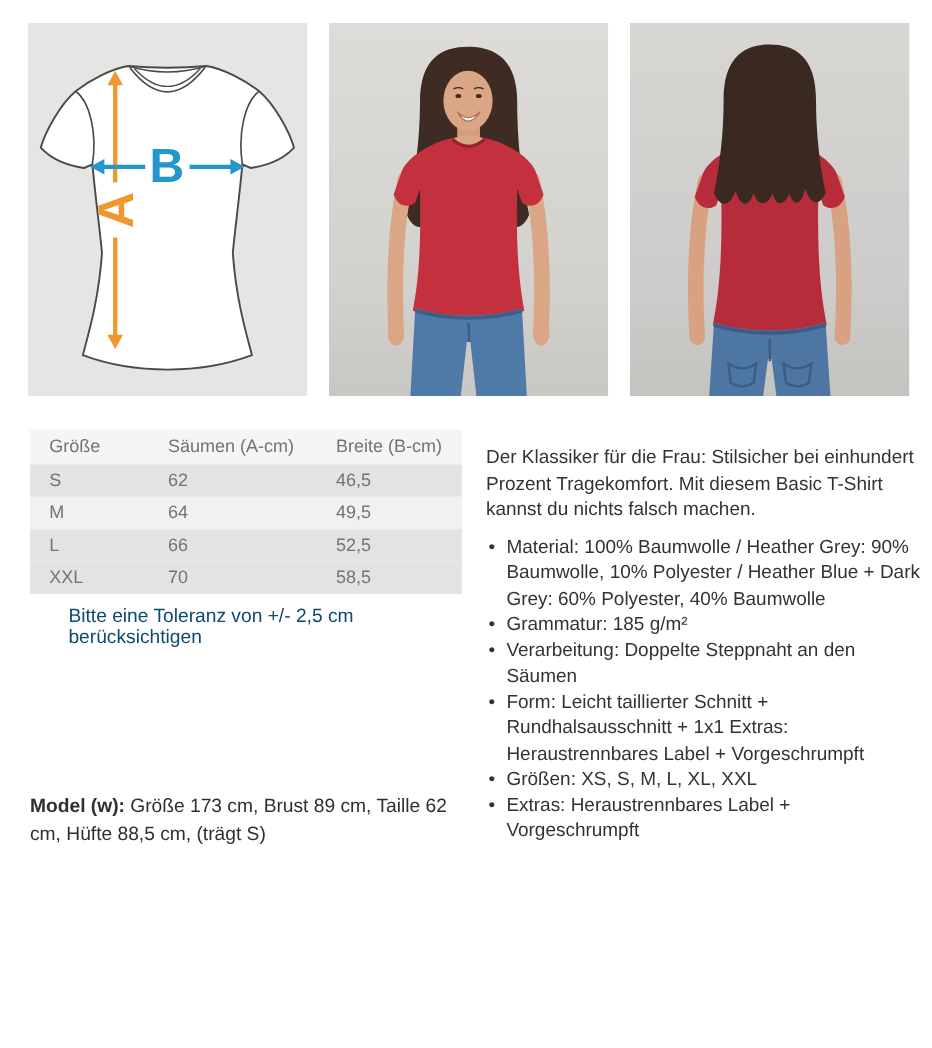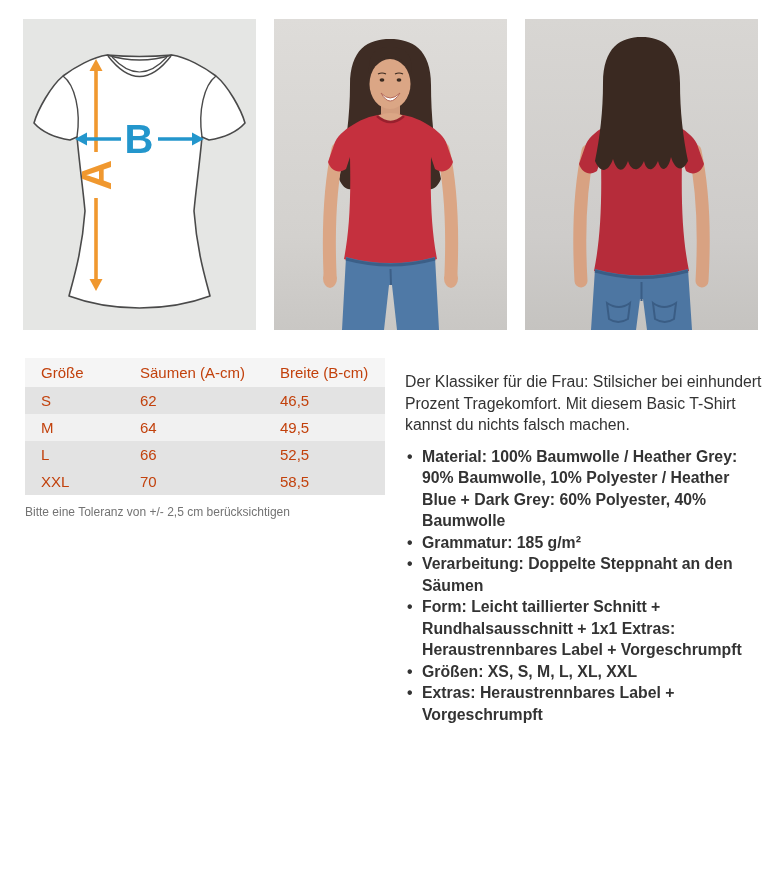--- a/index.html
+++ b/index.html
@@ -7,38 +7,38 @@
   body { font-family:"Liberation Sans", sans-serif; color:#333; }
   .page { position:relative; width:777px; height:873px; background:#fff; overflow:hidden; }
 
   
   .top-row { position:absolute; left:23px; top:19px; display:flex; gap:18px; }
   .panel { width:233px; height:311px; overflow:hidden; }
   .panel svg { display:block; width:233px; height:311px; }
 
   
   .left-col { position:absolute; left:25px; top:358px; width:368px; }
-  table.size-table { width:360px; border-collapse:collapse; font-size:15px; color:#c2410c; }
+  table.size-table { width:360px; border-collapse:collapse; font-size:15px; color:#737373; }
   table.size-table th { font-weight:400; text-align:left; height:29px; background:#f5f5f5; }
   table.size-table td { height:27px; }
   table.size-table th, table.size-table td { padding:0; vertical-align:middle; }
   .c1 { width:115px; padding-left:16px !important; }
   .c2 { width:140px; }
   .c3 { width:105px; }
   tr.row-odd  td { background:#e3e3e3; }
   tr.row-even td { background:#f1f1f1; }
-  .tolerance { margin-top:10px; font-size:12px; color:#737373; }
+  .tolerance { margin-top:10px; font-size:16px; color:#0c4a6e;margin-left:32px; }
   .model-info { margin-top:120px; font-size:16px; line-height:1.45; color:#2f2f2f; }
   .model-info b { font-weight:700; }
 
   
   .right-col { position:absolute; left:405px; top:371px; width:362px; font-size:15.8px;
                line-height:21.5px; color:#333; hyphens:auto; }
   .right-col p.intro { margin-bottom:10px; }
-  .right-col ul { list-style:none;font-weight:bold; }
+  .right-col ul { list-style:none; }
   .right-col li { padding-left:17px; position:relative; }
   .right-col li::before { content:"\2022"; position:absolute; left:2px; top:0; color:#333; }
 
   
   text { font-family:"Liberation Sans", sans-serif; }
 </style>
 </head>
 <body>
 
 <div class="page">
@@ -204,20 +204,21 @@
         <tr class="row-odd">
           <td class="c1">XXL</td>
           <td class="c2">70</td>
           <td class="c3">58,5</td>
         </tr>
       </tbody>
     </table>
 
     <p class="tolerance">Bitte eine Toleranz von +/- 2,5 cm berücksichtigen</p>
 
+    <p class="model-info"><b>Model (w):</b><span> Größe 173 cm, Brust 89 cm, Taille 62 cm, Hüfte 88,5 cm, (trägt S)</span></p>
   </div>
 
   <div class="right-col">
     <p class="intro">Der Klassiker für die Frau: Stilsicher bei einhundert Prozent Tragekomfort. Mit diesem Basic T-Shirt kannst du nichts falsch machen.</p>
     <ul>
       <li>Material: 100% Baumwolle / Heather Grey: 90% Baumwolle, 10%  Polyester / Heather Blue + Dark Grey: 60% Polyester, 40% Baumwolle</li>
       <li>Grammatur: 185 g/m²</li>
       <li>Verarbeitung: Doppelte Steppnaht an den Säumen</li>
       <li>Form: Leicht taillierter Schnitt + Rundhalsausschnitt + 1x1 Extras: Heraustrennbares Label + Vorgeschrumpft</li>
       <li>Größen: XS, S, M, L, XL, XXL</li>

